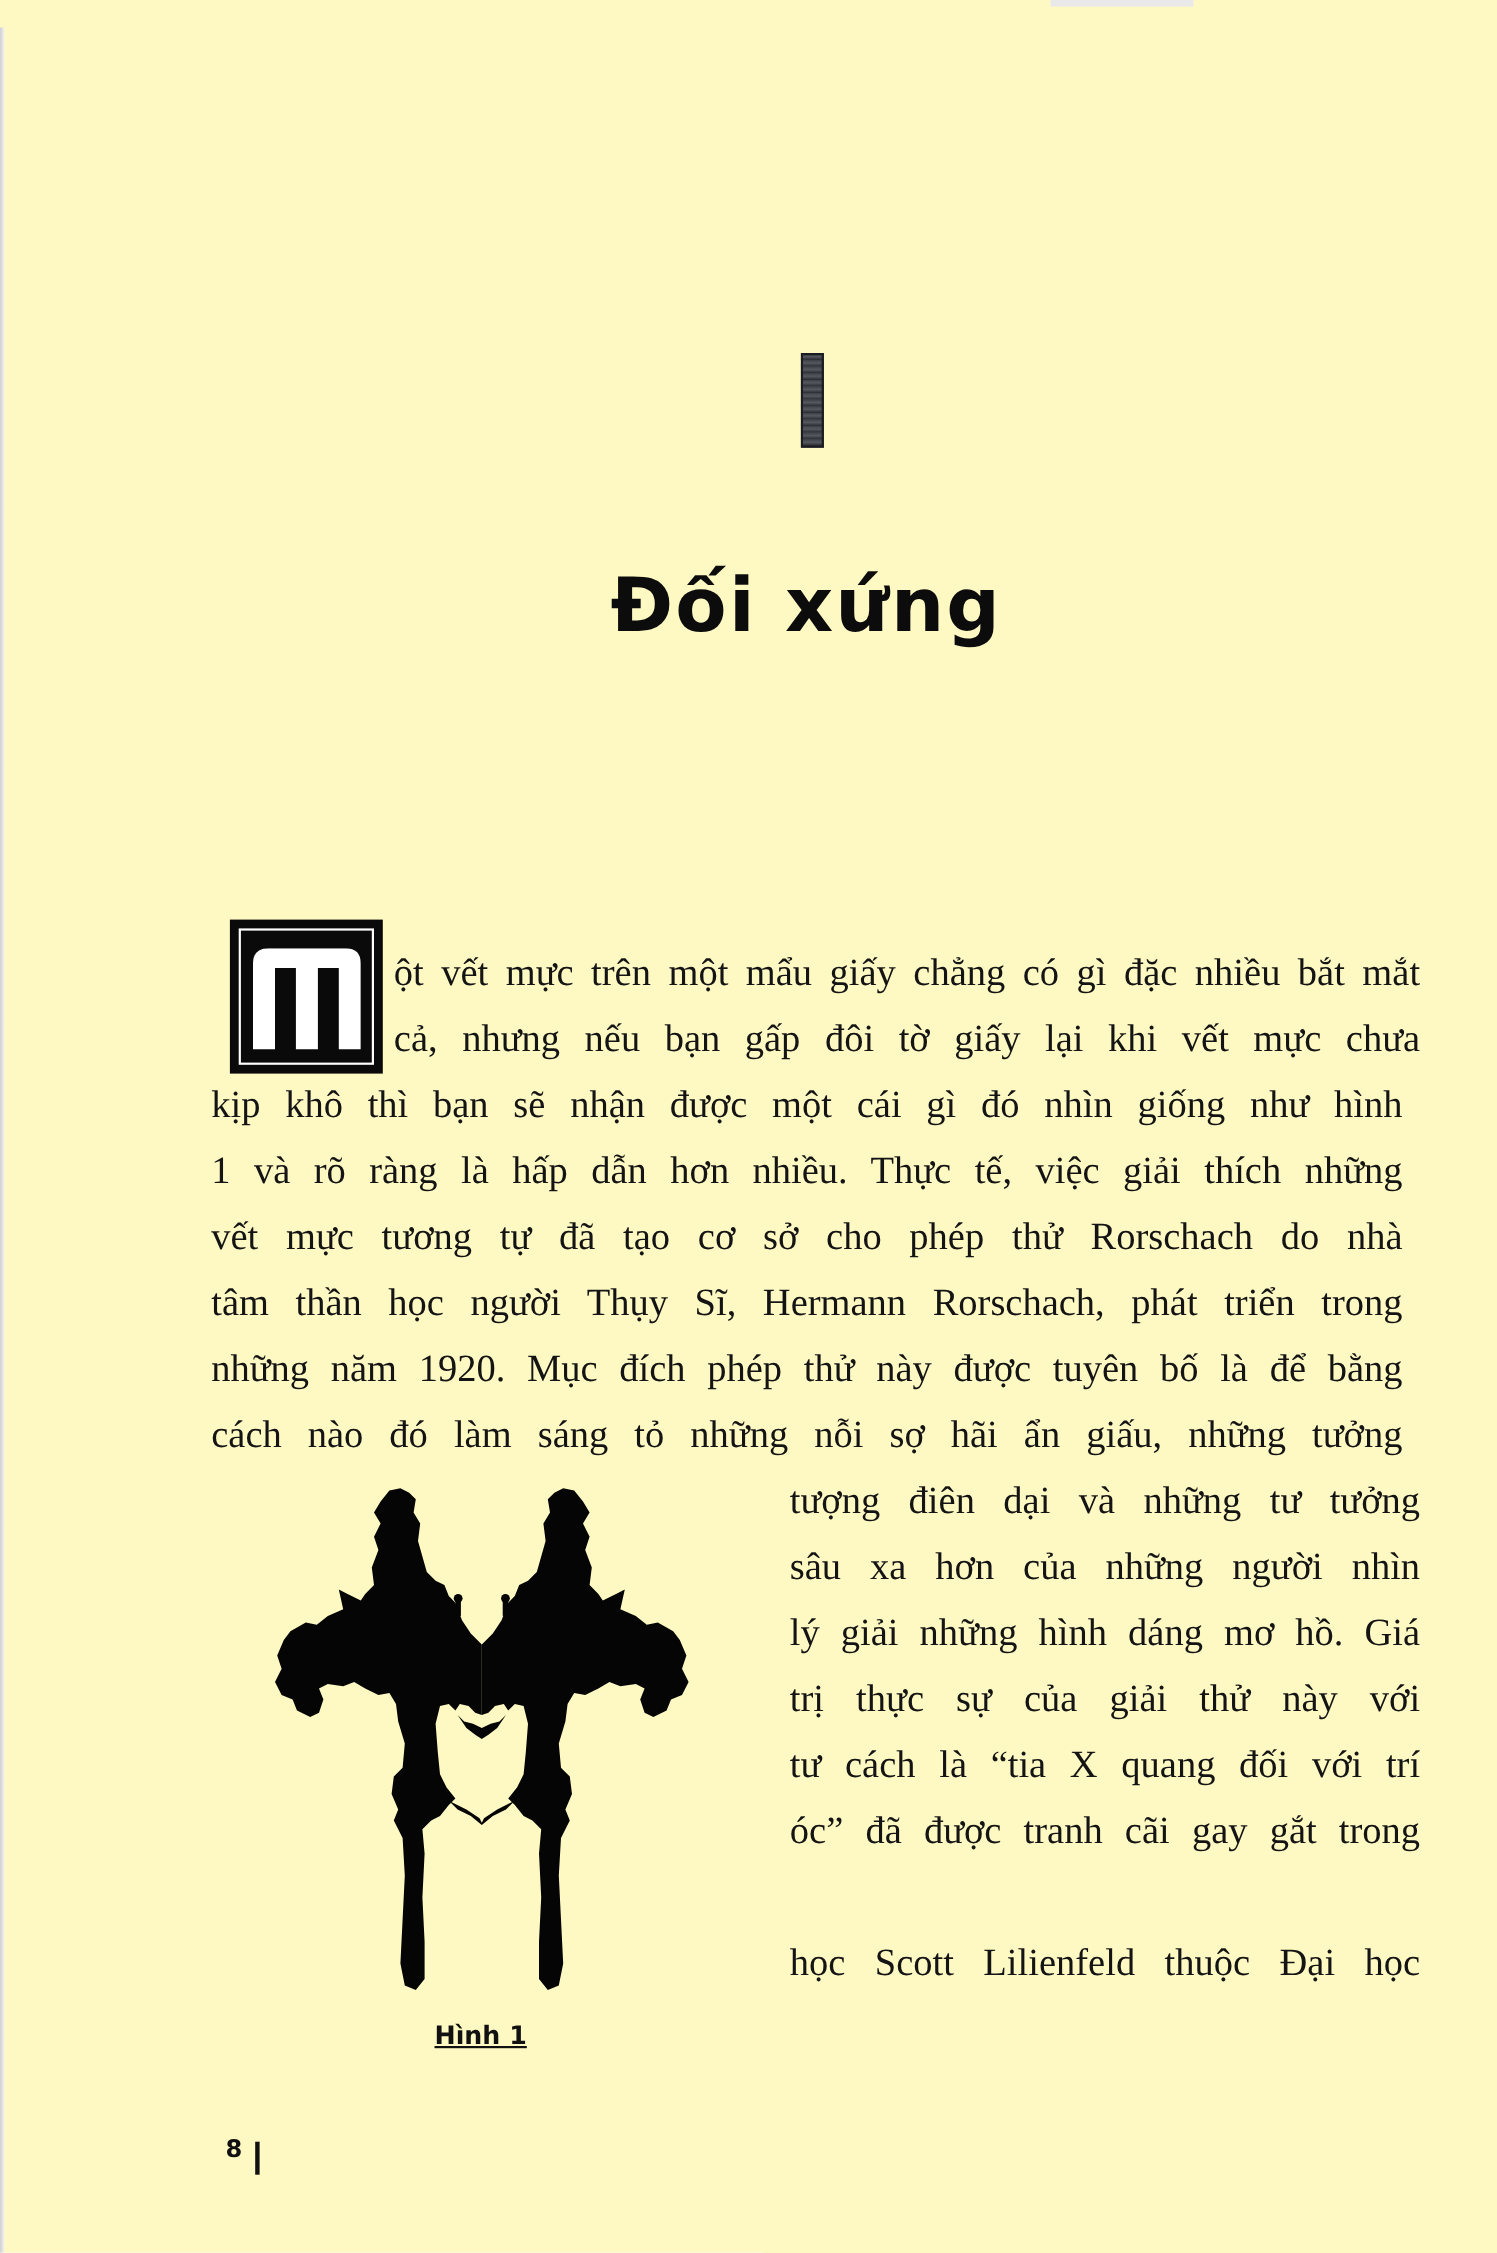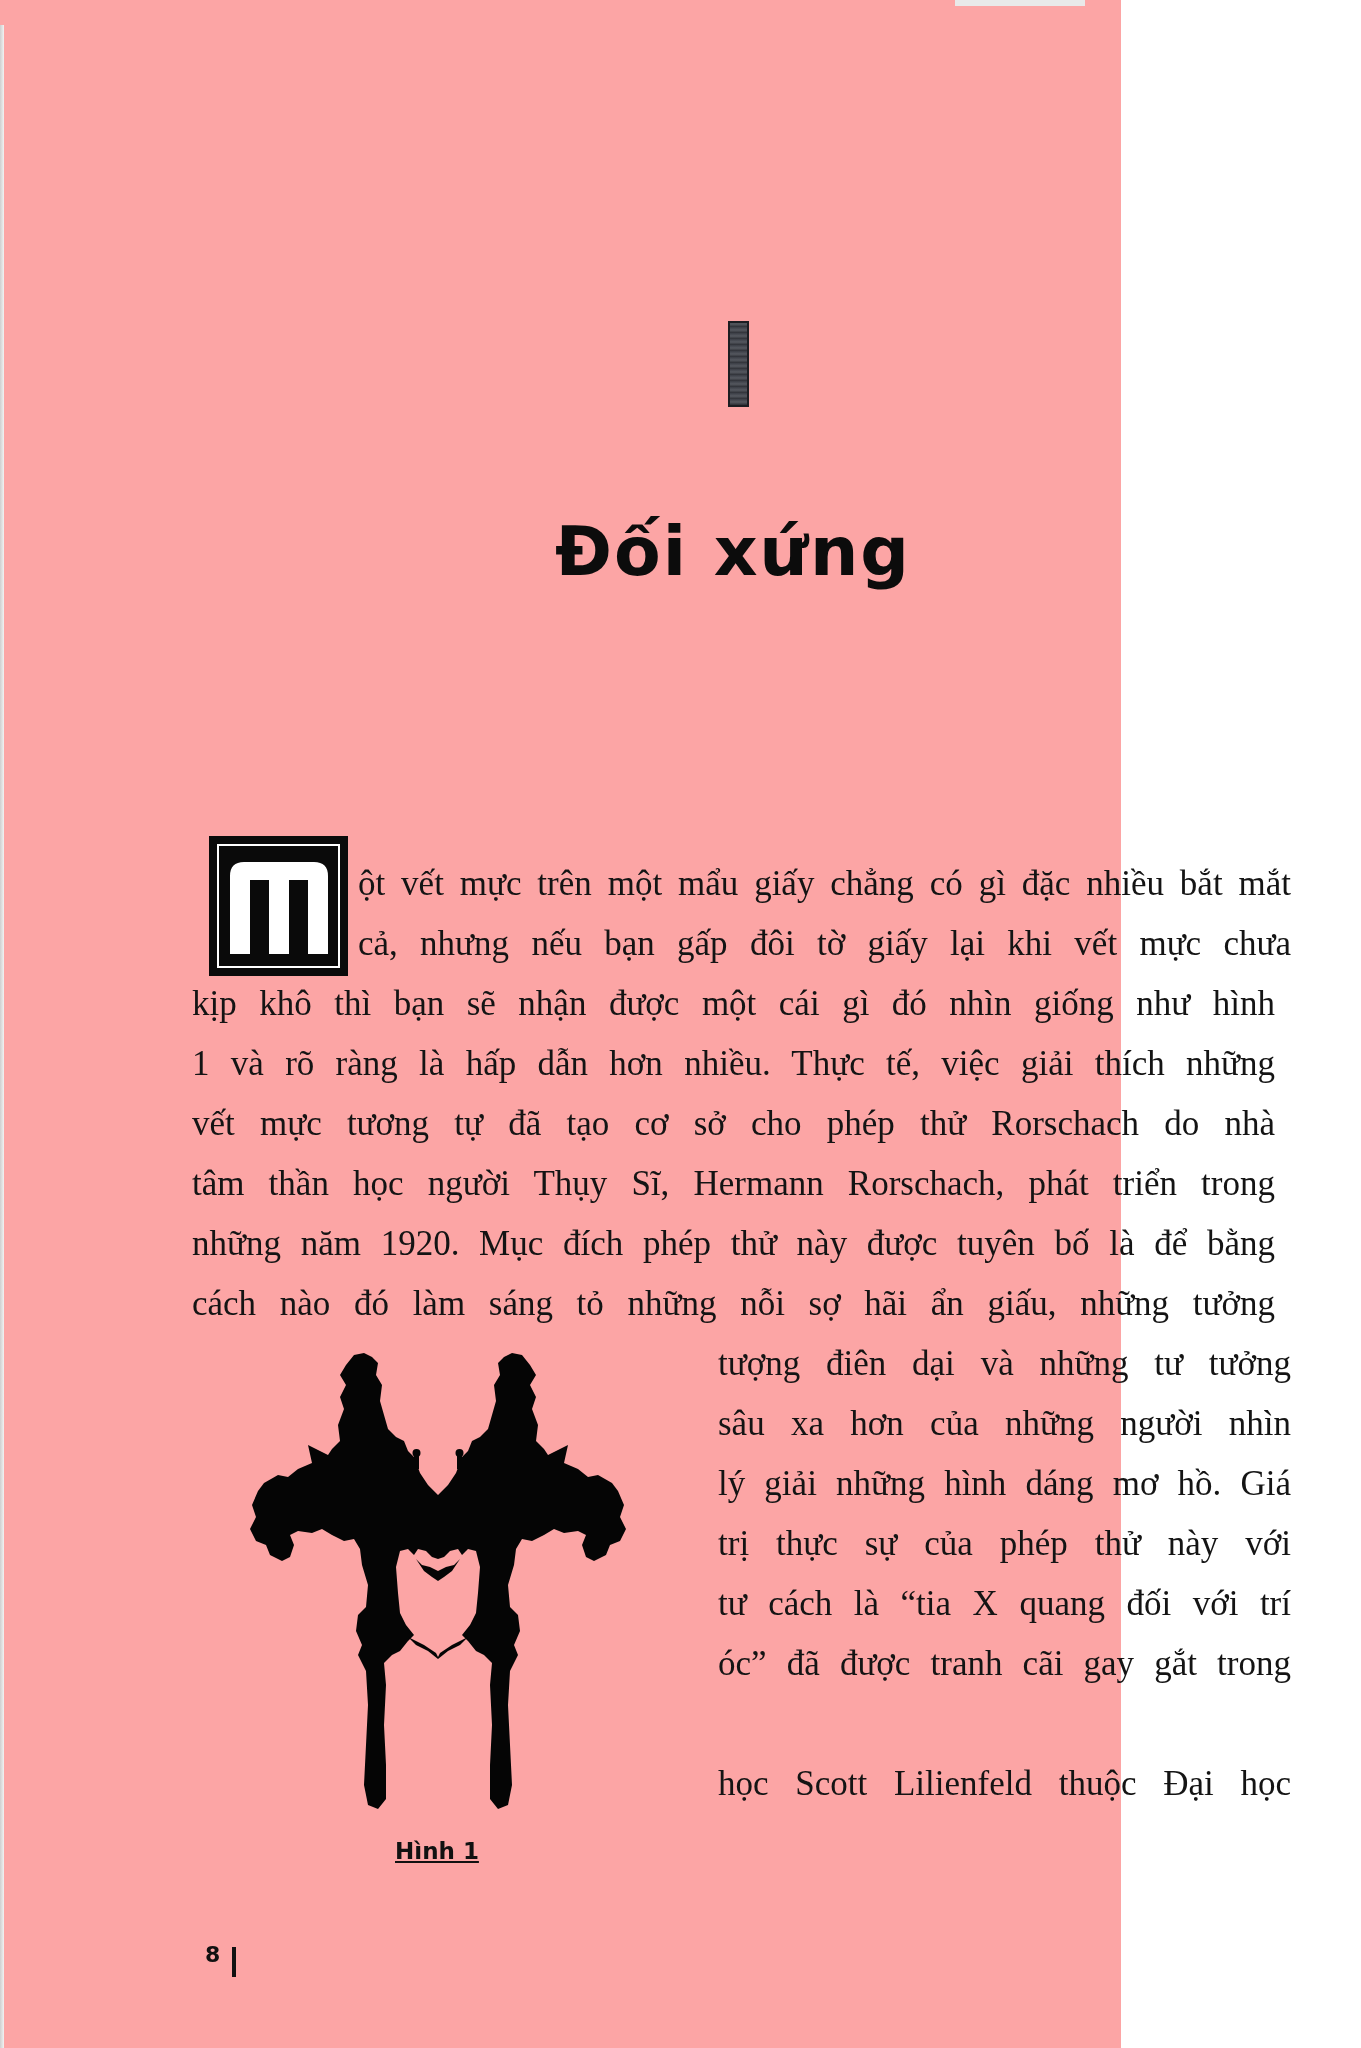--- a/index.html
+++ b/index.html
@@ -11,22 +11,22 @@
       width: 1361px;
       height: 2048px;
       position: relative;
       overflow: hidden;
       font-family: "Liberation Serif", "DejaVu Serif", serif;
       color: #111111;
     }
     .page {
       position: absolute;
       left: 0; top: 0;
-      width: 1121px; height: 2048px;
-      background: #fca5a5;
+      width: 1361px; height: 2048px;
+      background: #fef9c3;
     }
     .left-edge {
       position: absolute;
       left: 0; top: 25px;
       width: 4px; height: 2023px;
       background: linear-gradient(to right, #cfcfcf, #f2f2f2);
     }
     .top-edge-mark {
       position: absolute;
       left: 955px; top: 0;
@@ -132,21 +132,21 @@
   <div class="text-line full" style="top:982px">kịp khô thì bạn sẽ nhận được một cái gì đó nhìn giống như hình</div>
   <div class="text-line full" style="top:1042px">1 và rõ ràng là hấp dẫn hơn nhiều. Thực tế, việc giải thích những</div>
   <div class="text-line full" style="top:1102px">vết mực tương tự đã tạo cơ sở cho phép thử Rorschach do nhà</div>
   <div class="text-line full" style="top:1162px">tâm thần học người Thụy Sĩ, Hermann Rorschach, phát triển trong</div>
   <div class="text-line full" style="top:1222px">những năm 1920. Mục đích phép thử này được tuyên bố là để bằng</div>
   <div class="text-line full" style="top:1282px">cách nào đó làm sáng tỏ những nỗi sợ hãi ẩn giấu, những tưởng</div>
 
   <div class="text-line right-col" style="top:1342px">tượng điên dại và những tư tưởng</div>
   <div class="text-line right-col" style="top:1402px">sâu xa hơn của những người nhìn</div>
   <div class="text-line right-col" style="top:1462px">lý giải những hình dáng mơ hồ. Giá</div>
-  <div class="text-line right-col" style="top:1522px">trị thực sự của phép thử này với</div>
+  <div class="text-line right-col" style="top:1522px">trị thực sự của giải thử này với</div>
   <div class="text-line right-col" style="top:1582px">tư cách là “tia X quang đối với trí</div>
   <div class="text-line right-col" style="top:1642px">óc” đã được tranh cãi gay gắt trong</div>
   <div class="text-line right-col" style="top:1762px">học Scott Lilienfeld thuộc Đại học</div>
 
   <svg class="figure" viewBox="0 0 420 480" xmlns="http://www.w3.org/2000/svg">
     <g fill="#050505">
 
       <path d="M210 150
                L200 140 L192 128 L186 112 L180 106 L176 96 L168 92 L160 84 L156 70 L152 56 L154 40 L148 30 L150 18 L144 12 L136 8 L126 10 L118 20 L112 30 L118 40 L112 52 L116 64 L110 80 L112 96 L104 104 L100 110 L88 104 L80 100 L84 118 L70 124 L60 132 L50 130 L36 138 L30 146 L24 160 L28 172 L22 184 L28 196 L38 200 L42 210 L54 216 L62 212 L66 200 L62 190 L70 186 L84 188 L94 184 L104 190 L116 196 L126 194 L132 204 L134 220 L140 240 L138 262 L130 270 L128 286 L134 300 L130 310 L138 326 L140 360 L138 400 L136 440 L140 460 L150 464 L158 454 L158 420 L156 380 L158 340 L156 318 L164 310 L172 306 L180 296 L186 290 L178 280 L172 268 L170 248 L168 222 L172 206 L180 204 L186 210 L190 204 L198 206 L204 212 L210 214 Z"></path>
 

